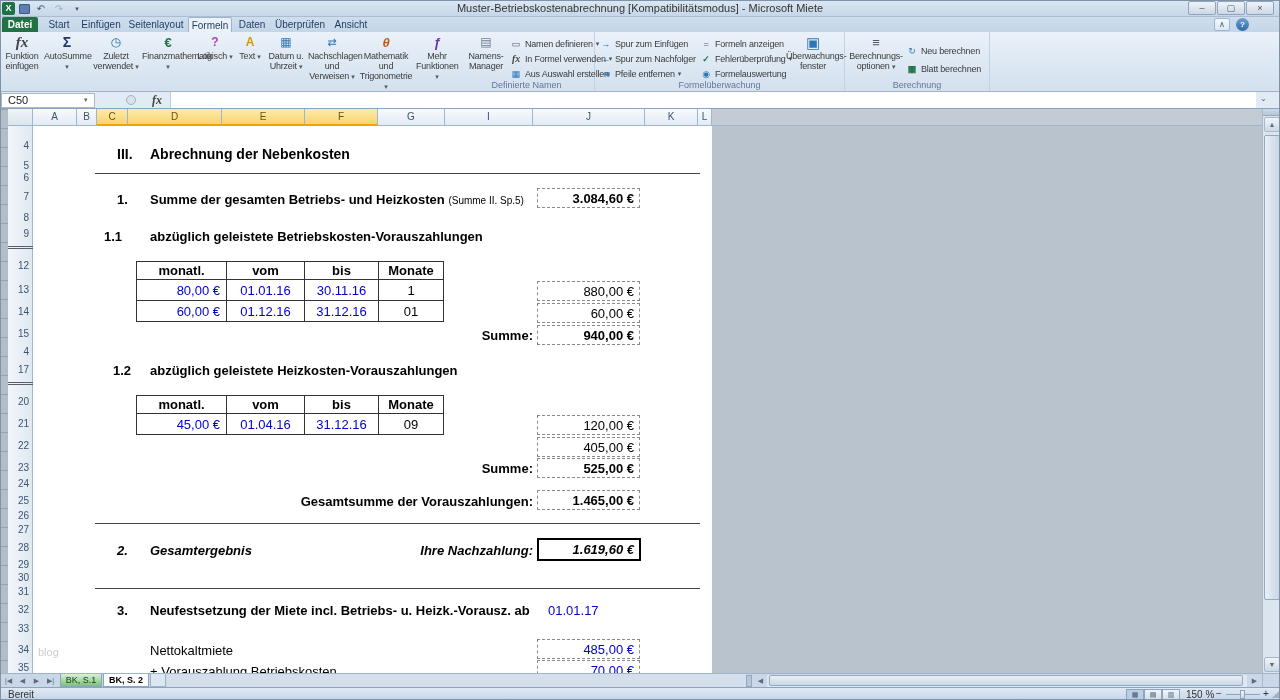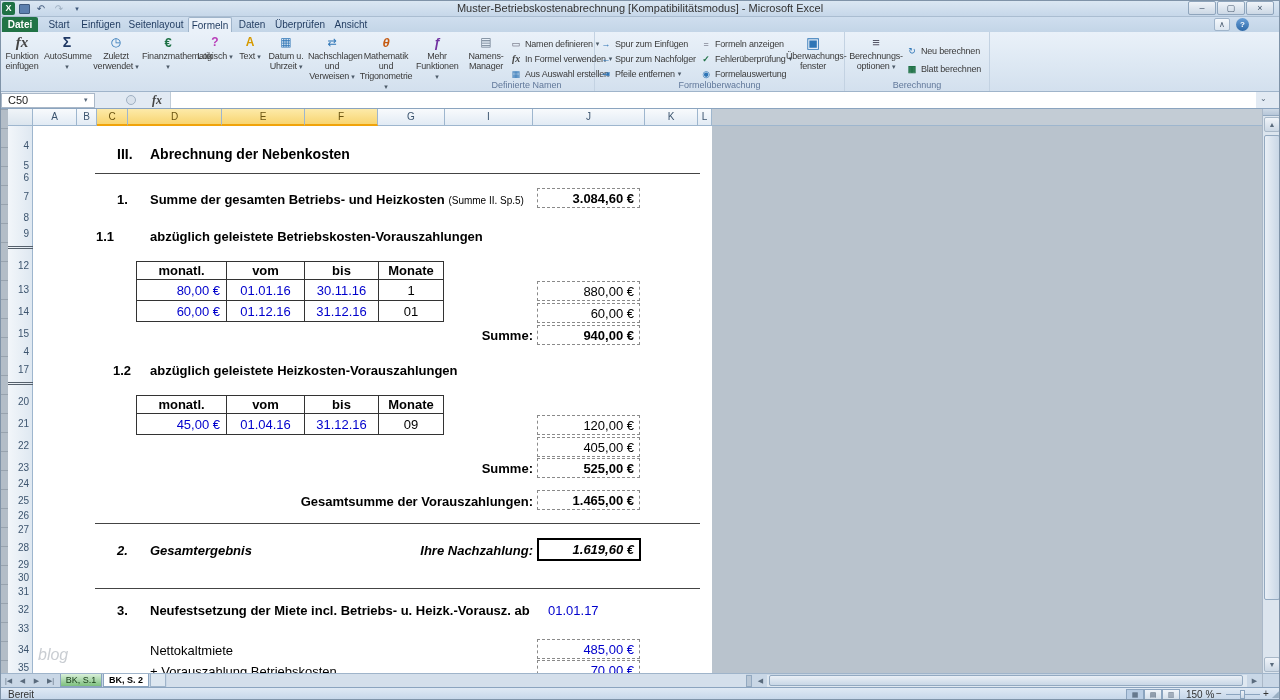--- a/index.html
+++ b/index.html
@@ -101,21 +101,21 @@
   .resultbox { position:absolute; left:529px; width:104px; height:23px; border:2px solid #000; font-size:13px;
     font-weight:bold; font-style:italic; text-align:right; line-height:20px; padding-right:5px; background:#fff; }
   .wtable { position:absolute; border-collapse:collapse; background:#fff; }
   .wtable th, .wtable td { border:1px solid #333; font-size:13px; padding:0; }
   .wtable th { height:18px; font-weight:bold; text-align:center; color:#000; }
   .wtable td { height:21px; }
   .cw1 { width:90px; } .cw2 { width:78px; } .cw3 { width:74px; } .cw4 { width:65px; }
   td.money { color:#0000cc; text-align:right; padding-right:6px; }
   td.date { color:#0000cc; text-align:center; }
   td.months { color:#000; text-align:center; }
-  .watermark { position:absolute; left:30px; top:520px; font-size:16px; color:#c9cdd2;font-style:italic; }
+  .watermark { position:absolute; left:30px; top:520px; font-size:11px; color:#c9cdd2; }
 
   
   .vscroll { position:absolute; left:1262px; top:109px; width:18px; height:564px; background:#dce5ee; border-left:1px solid #aab8c8; }
   .vsplit { position:absolute; left:0; top:0; width:18px; height:7px; background:linear-gradient(#cdd9e6,#b6c6d8); border-bottom:1px solid #93a9c0; }
   .sbtn { position:absolute; font-size:7px; color:#5a6b7d; text-align:center; background:linear-gradient(#f0f4f9,#ccd8e5);
     border:1px solid #a8b8c8; border-radius:2px; }
   .vthumb { position:absolute; left:1px; top:26px; width:16px; height:465px;
     background:linear-gradient(90deg,#e9eff6,#c9d7e6); border:1px solid #93a9c0; border-radius:2px; }
 
   
@@ -147,21 +147,21 @@
 <body>
 
 <div class="titlebar">
   <div class="qat">
     <span class="excel-logo">X</span>
     <span class="save-ic"></span>
     <span class="qicon">↶</span>
     <span class="qicon" style="color:#9fb0c2">↷</span>
     <span class="qicon" style="font-size:7px">▾</span>
   </div>
-  <div class="title-text">Muster-Betriebskostenabrechnung  [Kompatibilitätsmodus]  -  Microsoft Excel</div>
+  <div class="title-text">Muster-Betriebskostenabrechnung  [Kompatibilitätsmodus]  -  Microsoft Miete</div>
   <div class="winbtns">
     <span class="winbtn">–</span>
     <span class="winbtn">▢</span>
     <span class="winbtn">×</span>
   </div>
 </div>
 
 <div class="tabrow">
   <div class="rtab file" style="left:2px;width:36px">Datei</div>
   <div class="rtab" style="left:42px;width:34px">Start</div>
@@ -353,21 +353,21 @@
   <div class="sl" style="left:99px;top:20px;font-size:14px">III.</div>
   <div class="sl" style="left:132px;top:20px;font-size:14px">Abrechnung der Nebenkosten</div>
   <div class="hline" style="top:47px"></div>
 
   <div class="sl" style="left:99px;top:66px">1.</div>
   <div class="sl" style="left:132px;top:66px">
     <span>Summe der gesamten Betriebs- und Heizkosten</span> <span class="note">(Summe II. Sp.5)</span>
   </div>
   <div class="vbox b" style="top:62px">3.084,60 €</div>
 
-  <div class="sl" style="left:78px;top:103px">1.1</div>
+  <div class="sl" style="left:86px;top:103px">1.1</div>
   <div class="sl" style="left:132px;top:103px">abzüglich geleistete Betriebskosten-Vorauszahlungen</div>
 
   <table class="wtable" style="left:128px;top:135px">
     <tbody>
         <tr>
       <th class="cw1">monatl.</th>
       <th class="cw2">vom</th>
       <th class="cw3">bis</th>
       <th class="cw4">Monate</th>
     </tr>

